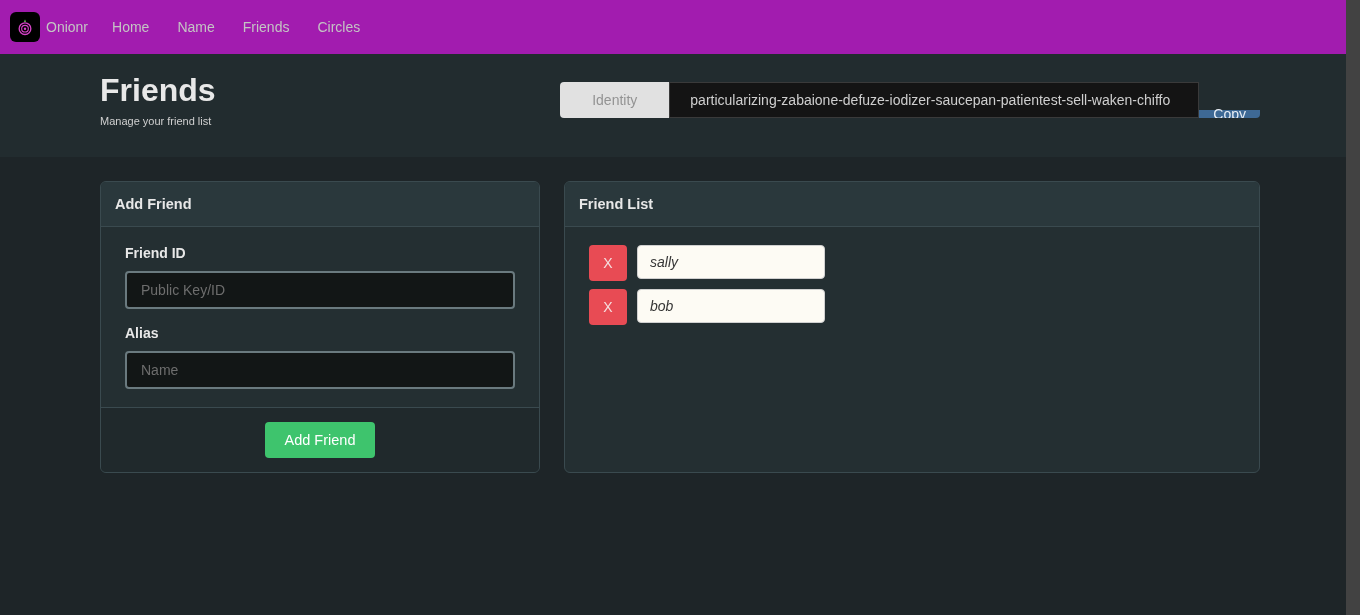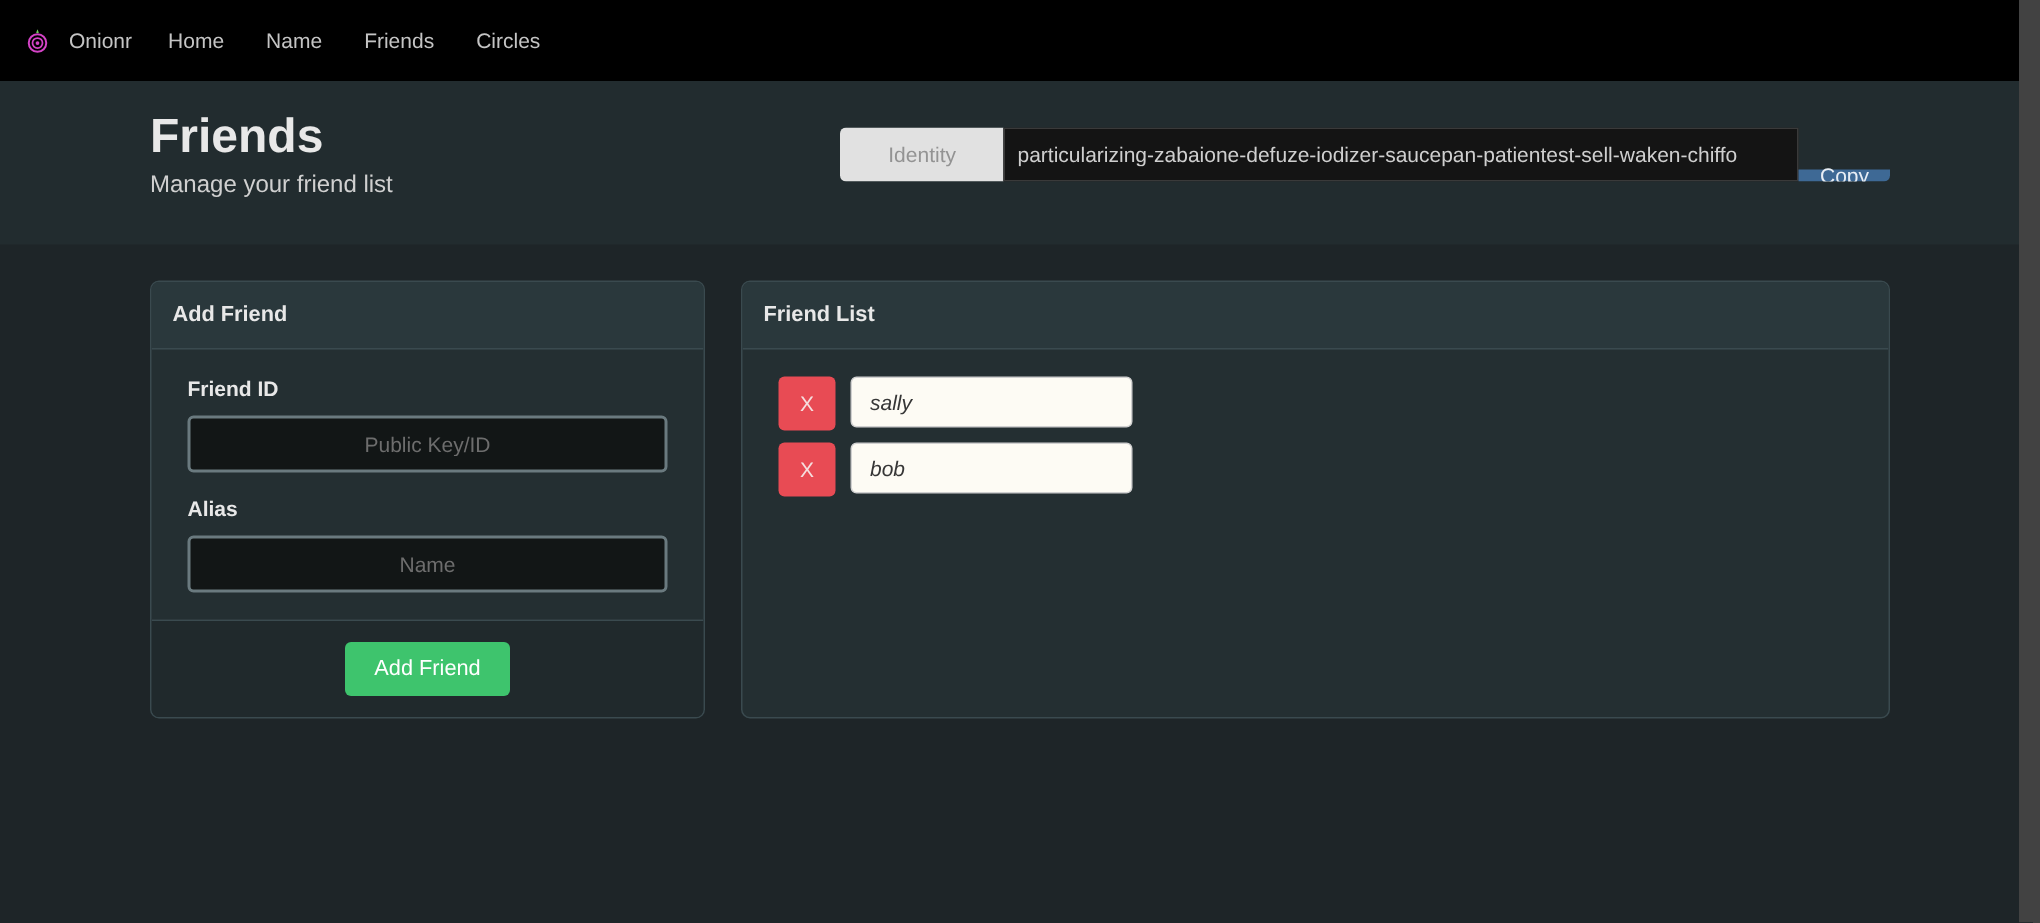--- a/index.html
+++ b/index.html
@@ -22,21 +22,21 @@
       position: absolute;
       right: 0;
       top: 0;
       width: 14px;
       height: 615px;
       background: #424242;
     }
     
     
     .navbar {
-      background: #000000;
+      background: #a21caf;
       height: 54px;
       display: flex;
       align-items: center;
       padding: 0 10px;
     }
     .nav-brand {
       display: flex;
       align-items: center;
       cursor: pointer;
       padding-right: 10px;
@@ -82,21 +82,21 @@
       display: flex;
       flex-direction: column;
     }
     .page-title {
       font-size: 32px;
       font-weight: 600;
       color: #e8e8e8;
       margin-bottom: 6px;
     }
     .page-subtitle {
-      font-size: 16px;
+      font-size: 11px;
       font-weight: 400;
       color: #d0d0d0;
     }
     
     
     .identity-group {
       display: flex;
       border-radius: 4px;
       overflow: hidden;
       height: 36px;
@@ -107,21 +107,21 @@
       color: #939393;
       font-size: 14px;
       padding: 0 32px;
       display: flex;
       align-items: center;
     }
     .identity-value {
       background: #141414;
       color: #cfcfcf;
       font-size: 14px;
-      padding: 0 8px;
+      padding: 0 20px;
       display: flex;
       align-items: center;
       border: 1px solid #3a3a3a;
       width: 530px;
       white-space: nowrap;
       overflow: hidden;
     }
     .identity-copy {
       background: #3e6995;
       color: #e8eef5;
@@ -160,21 +160,21 @@
     }
     .card-footer {
       background: #20292c;
       border-top: 1px solid #3a4a4f;
       padding: 14px;
       display: flex;
       justify-content: center;
     }
     
     .col-add {
-      width: 370px;
+      width: 440px;
     }
     .col-list {
       flex: 1;
     }
     
     .form-label {
       color: #e8e8e8;
       font-weight: 600;
       font-size: 14px;
       margin-bottom: 10px;
@@ -182,21 +182,20 @@
     }
     .form-input {
       width: 100%;
       background: #121616;
       border: 2px solid #6a7a7f;
       border-radius: 4px;
       color: #d0d0d0;
       font-size: 14px;
       padding: 9px 14px;
       outline: none;
-      text-align: center;
     }
     .form-input::placeholder {
       color: #6d6d6d;
     }
     .form-group {
       margin-bottom: 16px;
     }
     .form-group:last-child {
       margin-bottom: 0;
     }

